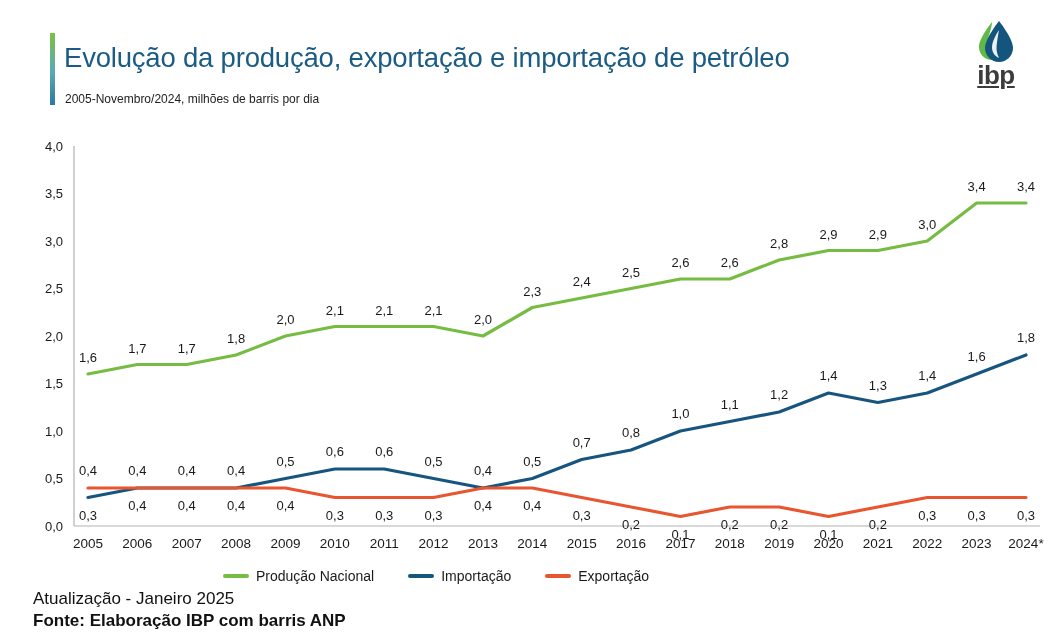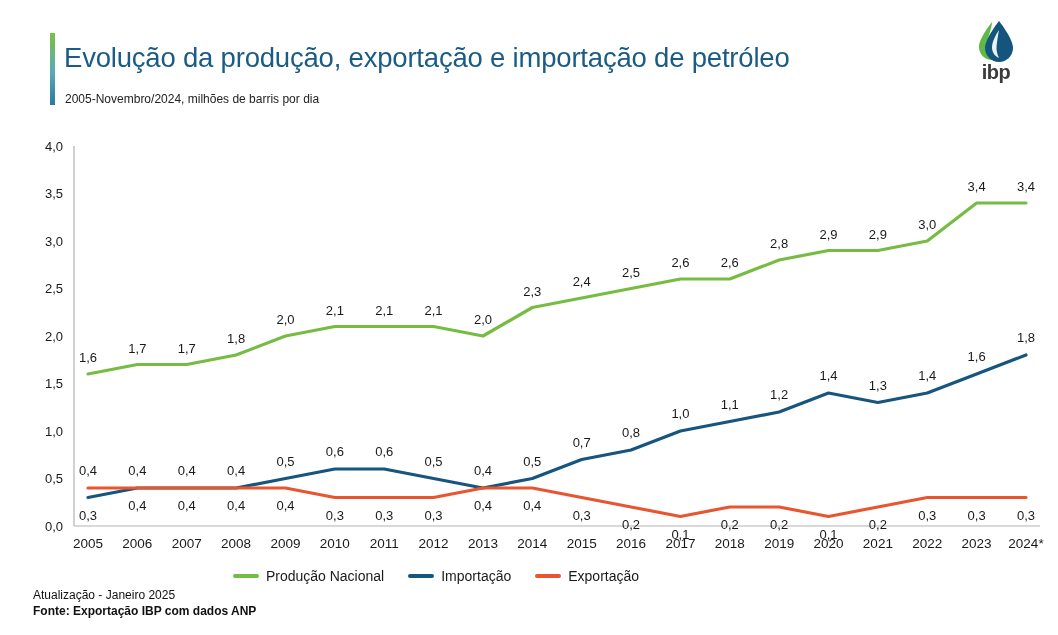--- a/index.html
+++ b/index.html
@@ -56,25 +56,26 @@
     top: 18px;
     width: 80px;
     height: 76px;
   }
   #brand-logo .logo-mark { position: absolute; left: 16px; top: 0; }
   #brand-logo .logo-word {
     position: absolute;
     left: 0; top: 44px;
     width: 80px;
     text-align: center;
-    font-size: 20px;
+    font-size: 26px;
     font-weight: 700;
     color: #3c3c3b;
     letter-spacing: -0.5px;
     line-height: 1;
+    text-decoration: underline;
   }
 
   
   #chart-area {
     position: absolute;
     left: 0;
     top: 130px;
     width: 1058px;
     height: 430px;
   }
@@ -106,21 +107,21 @@
 
   
   #legend {
     position: absolute;
     left: 0;
     top: 568px;
     width: 872px;
     display: flex;
     justify-content: center;
     align-items: center;
-    gap: 24px;
+    gap: 34px;
     text-align: center;
   }
   .legend-item {
     display: flex;
     align-items: center;
     gap: 7px;
     font-size: 14px;
     color: #1a1a1a;
   }
   .legend-swatch {
@@ -128,21 +129,21 @@
     width: 26px;
     height: 3.5px;
     border-radius: 2px;
   }
 
   
   #footer {
     position: absolute;
     left: 33px;
     top: 588px;
-    font-size: 12px;
+    font-size: 17px;
     line-height: 1.32;
     color: #111111;
   }
   #footer .foot-line-1 { font-weight: 400; }
   #footer .foot-line-2 { font-weight: 700; }
 </style>
 </head>
 <body>
 
 <div id="header">
@@ -282,14 +283,14 @@
       <span>Importação</span>
     </div>
     <div class="legend-item">
       <span class="legend-swatch" style="background: rgb(232, 85, 46);"></span>
       <span>Exportação</span>
     </div>
   </div>
 
 <div id="footer">
   <div class="foot-line-1">Atualização - Janeiro 2025</div>
-  <div class="foot-line-2">Fonte: Exportação IBP com dados ANP</div>
+  <div class="foot-line-2">Fonte: Elaboração IBP com barris ANP</div>
 </div>
 
 </body></html>

